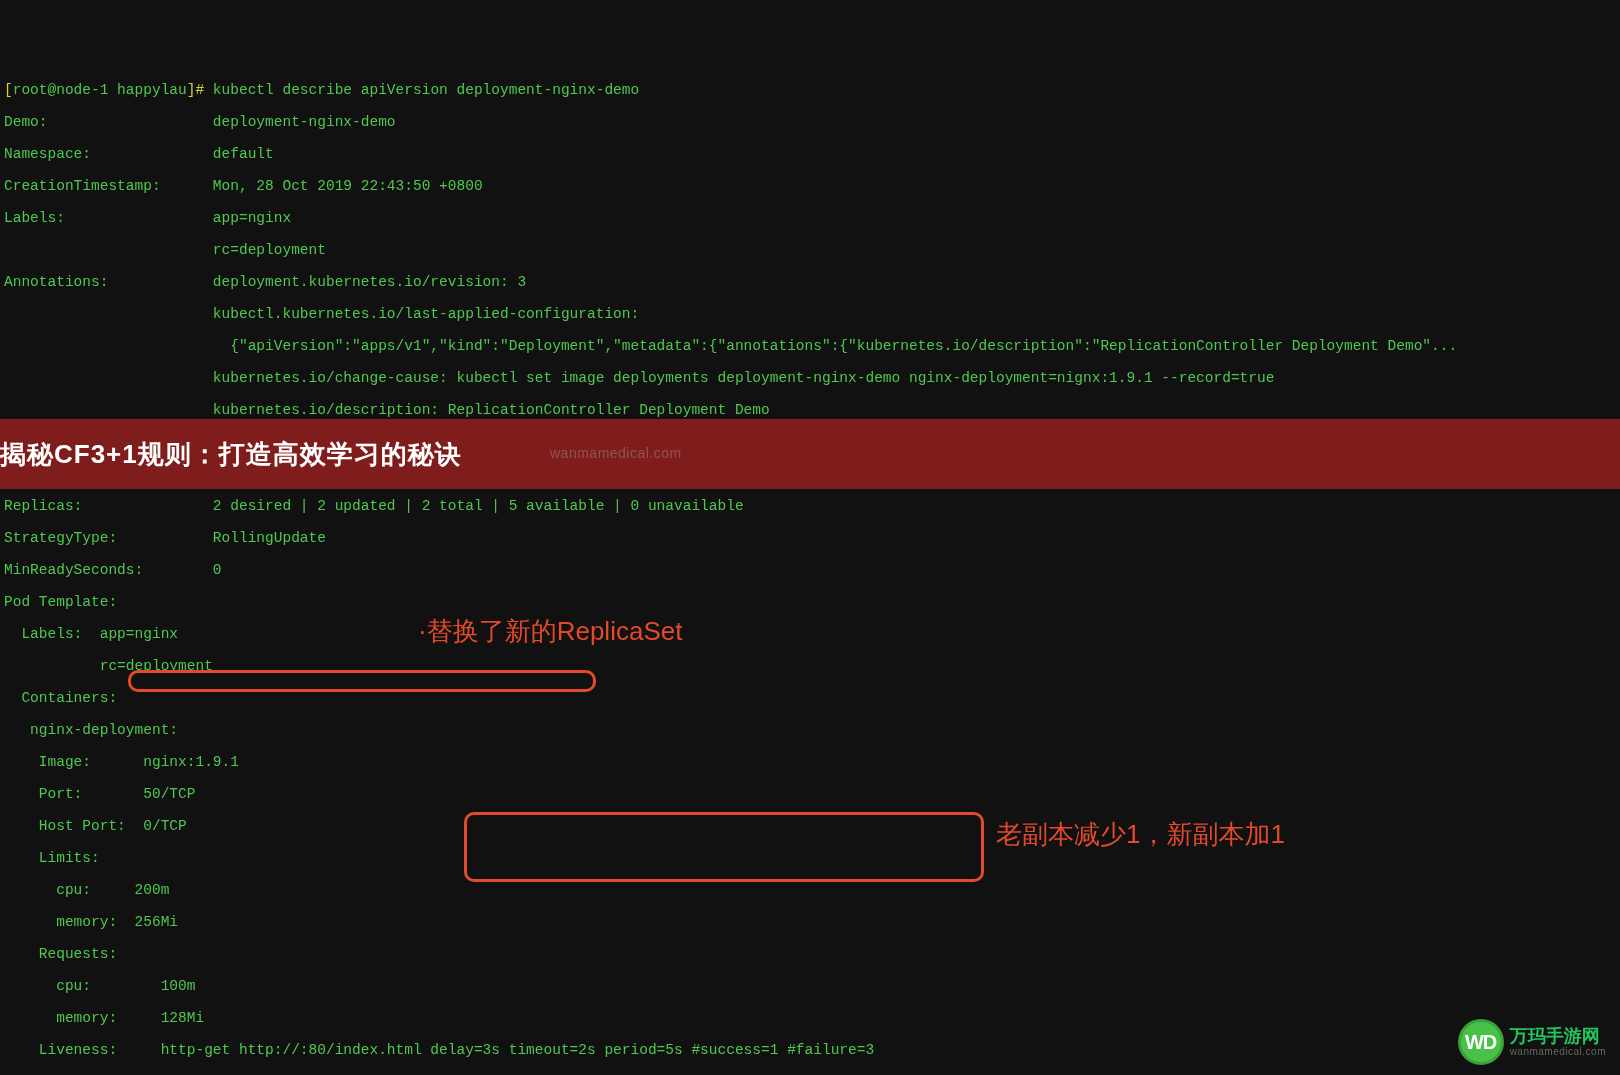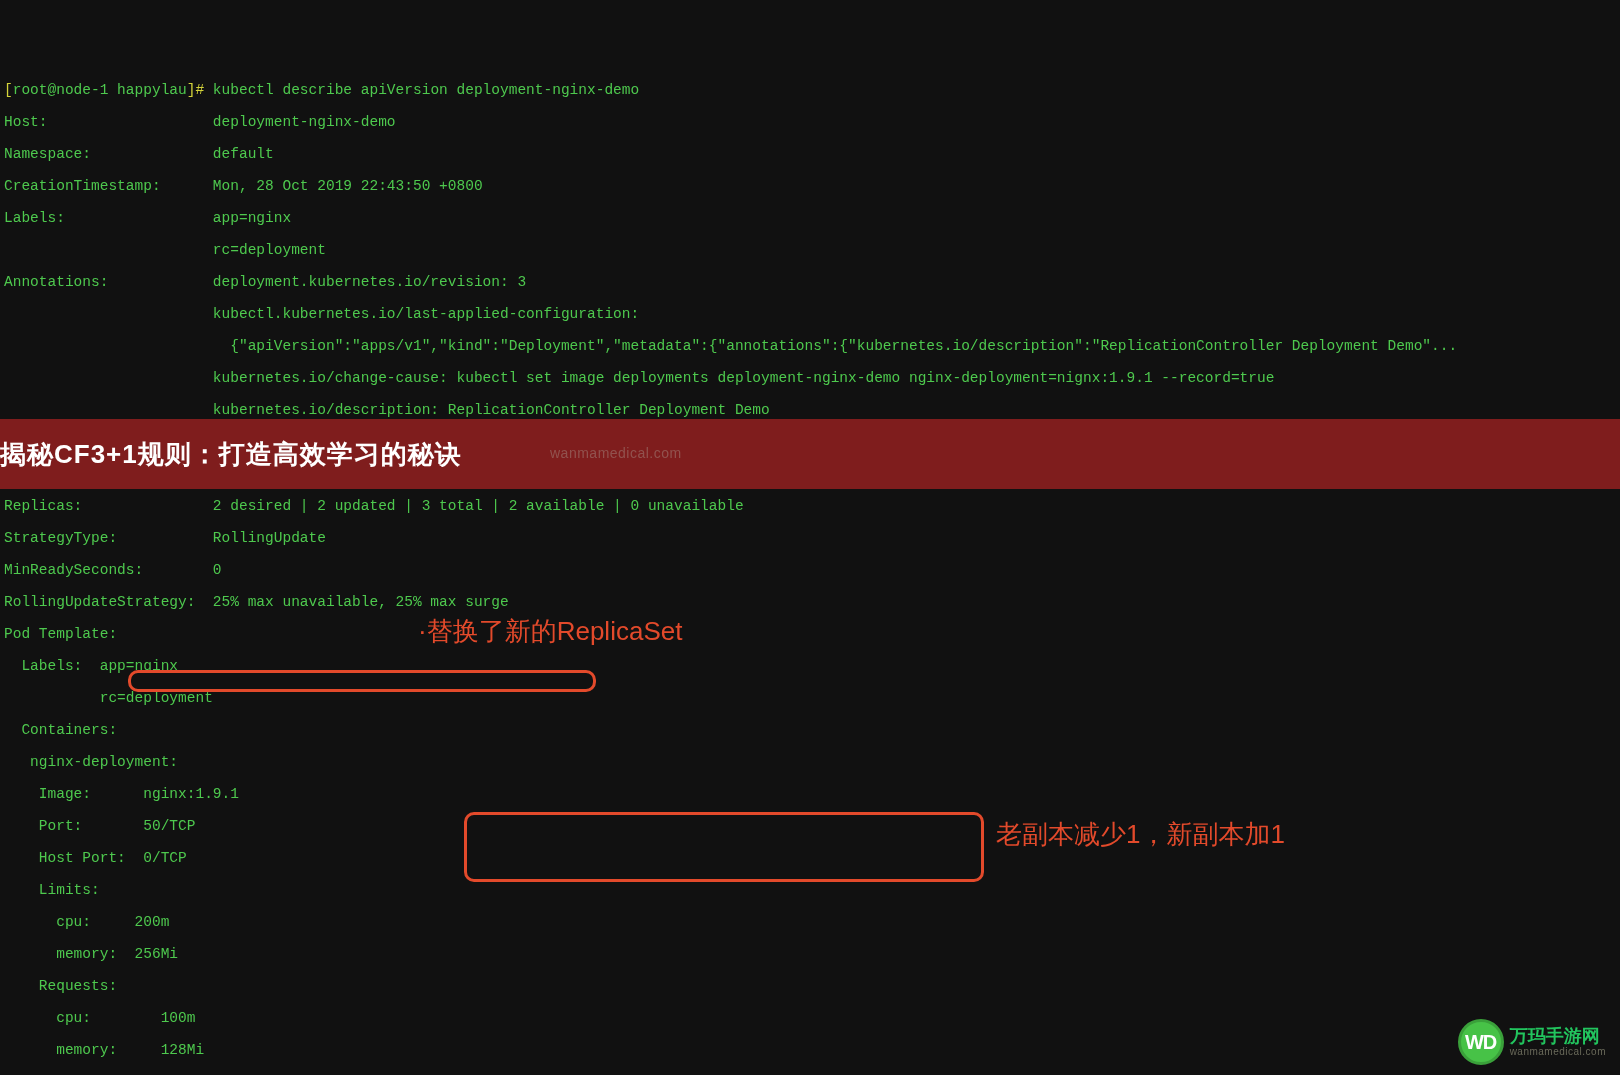--- a/index.html
+++ b/index.html
@@ -89,36 +89,35 @@
     white-space: normal;
   }
 </style>
 </head>
 <body>
 
 
 
 <div class="terminal">
 <span class="line"><span class="yellow">[</span><span class="green">root@node-1 happylau</span><span class="yellow">]# </span><span class="green">kubectl describe apiVersion deployment-nginx-demo</span></span>
-<span class="line">Host:                   deployment-nginx-demo</span>
+<span class="line">Demo:                   deployment-nginx-demo</span>
 <span class="line">Namespace:              default</span>
 <span class="line">CreationTimestamp:      Mon, 28 Oct 2019 22:43:50 +0800</span>
 <span class="line">Labels:                 app=nginx</span>
 <span class="line">                        rc=deployment</span>
 <span class="line">Annotations:            deployment.kubernetes.io/revision: 3</span>
 <span class="line">                        kubectl.kubernetes.io/last-applied-configuration:</span>
 <span class="line">                          {"apiVersion":"apps/v1","kind":"Deployment","metadata":{"annotations":{"kubernetes.io/description":"ReplicationController Deployment Demo"...</span>
 <span class="line">                        kubernetes.io/change-cause: kubectl set image deployments deployment-nginx-demo nginx-deployment=nignx:1.9.1 --record=true</span>
 <span class="line">                        kubernetes.io/description: ReplicationController Deployment Demo</span>
 <span class="line">                        kubernetes.io/replicationcontroller: Deployment</span>
 <span class="line">Selector:               app=nginx,rc=deployment</span>
-<span class="line">Replicas:               2 desired | 2 updated | 3 total | 2 available | 0 unavailable</span>
+<span class="line">Replicas:               2 desired | 2 updated | 2 total | 5 available | 0 unavailable</span>
 <span class="line">StrategyType:           RollingUpdate</span>
 <span class="line">MinReadySeconds:        0</span>
-<span class="line">RollingUpdateStrategy:  25% max unavailable, 25% max surge</span>
 <span class="line">Pod Template:</span>
 <span class="line">  Labels:  app=nginx</span>
 <span class="line">           rc=deployment</span>
 <span class="line">  Containers:</span>
 <span class="line">   nginx-deployment:</span>
 <span class="line">    Image:      nginx:1.9.1</span>
 <span class="line">    Port:       50/TCP</span>
 <span class="line">    Host Port:  0/TCP</span>
 <span class="line">    Limits:</span>
 <span class="line">      cpu:     200m</span>

